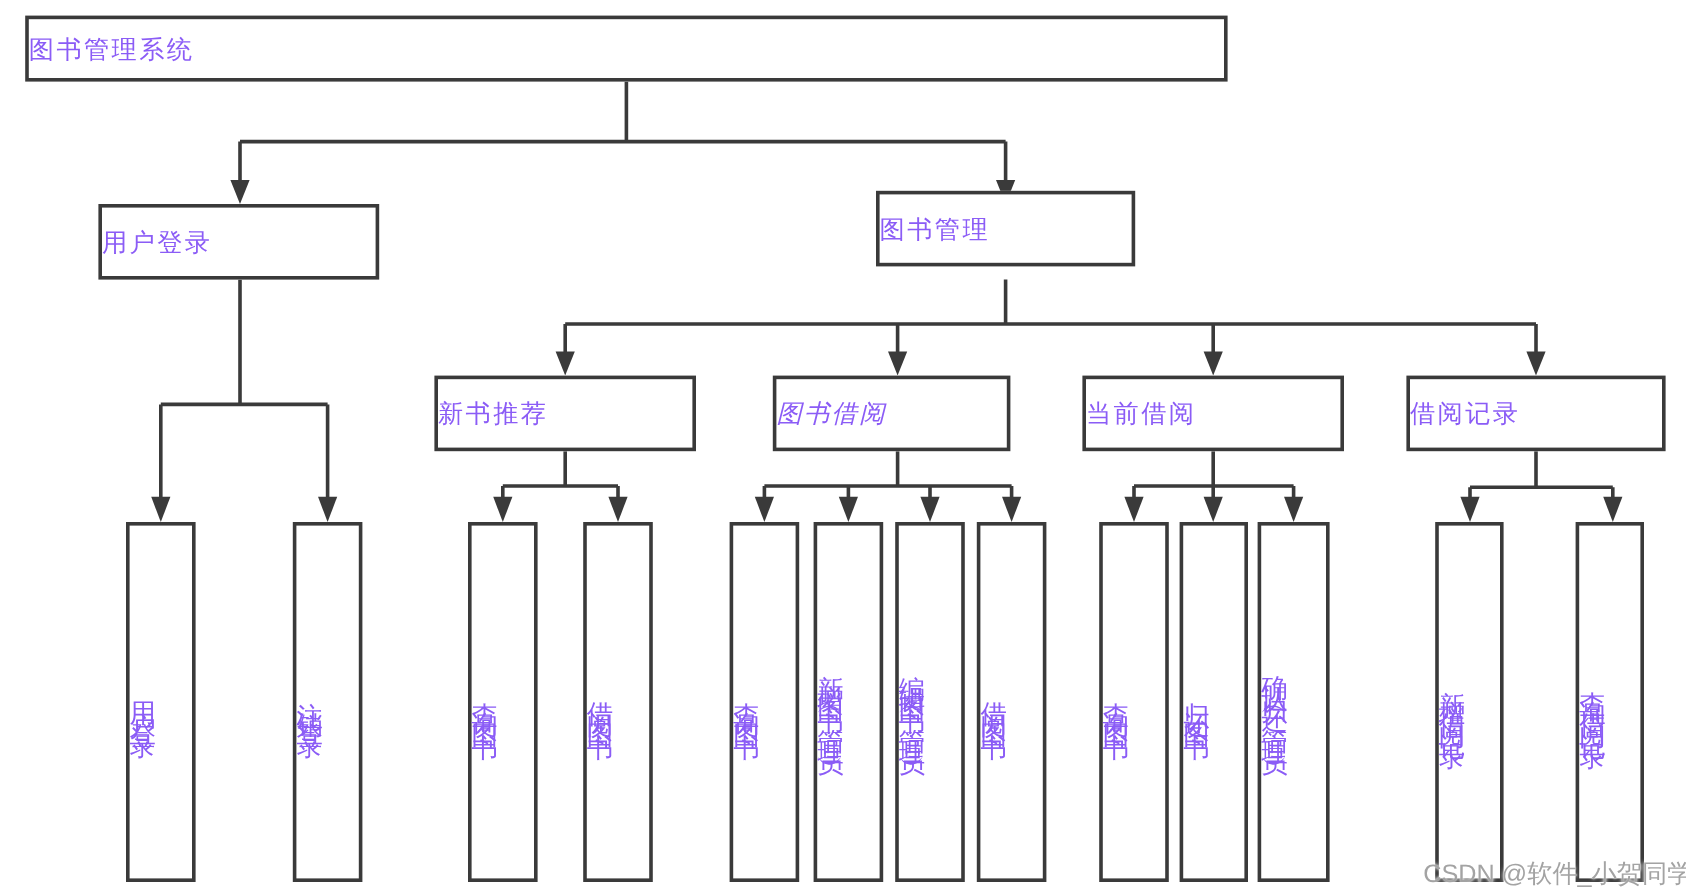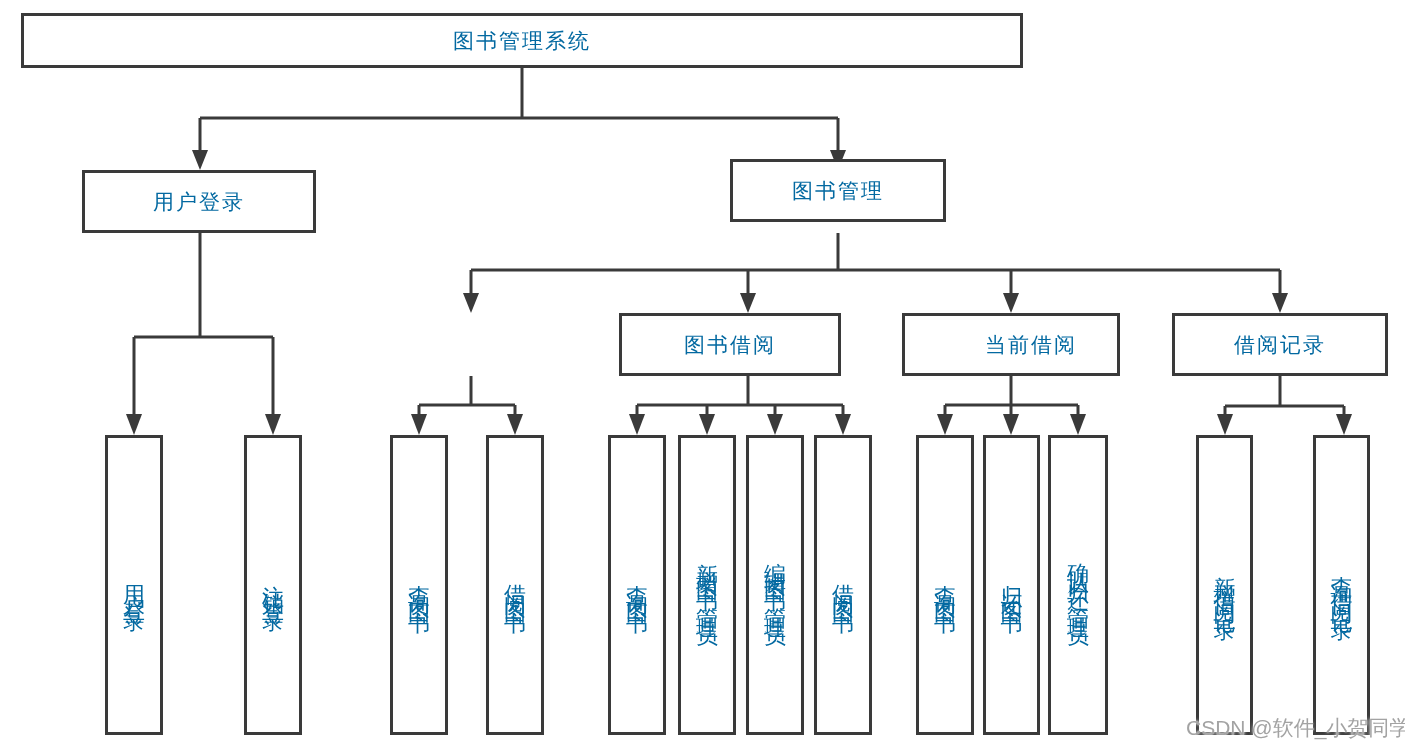--- a/index.html
+++ b/index.html
@@ -31,22 +31,22 @@
     fill: #3a3a3a;
     stroke: none;
   }
   .node {
     position: absolute;
     box-sizing: border-box;
     background: #ffffff;
     border: 3px solid #3a3a3a;
     display: flex;
     align-items: center;
-    justify-content: center;
-    color: #0369a1;
+    justify-content: flex-start;
+    color: #8b5cf6;
   }
   .hnode span {
     font-size: 21px;
     letter-spacing: 2px;
     white-space: nowrap;
   }
   .vnode span {
     writing-mode: vertical-rl;
     text-orientation: mixed;
     font-size: 22px;
@@ -116,24 +116,27 @@
     <span>图书管理系统</span>
   </div>
 
   <div class="node hnode" style="left:82px; top:170px; width:234px; height:63px;">
     <span>用户登录</span>
   </div>
   <div class="node hnode" style="left:730px; top:159px; width:216px; height:63px;">
     <span>图书管理</span>
   </div>
 
-  <div class="node hnode" style="left:619px; top:313px; width:222px; height:63px;">
+  <div class="node hnode" style="left:362px; top:313px; width:218px; height:63px;">
+    <span>新书推荐</span>
+  </div>
+  <div class="node hnode" style="left:644px; top:313px; width:198px; height:63px;font-style:italic;">
     <span>图书借阅</span>
   </div>
-  <div class="node hnode" style="left:902px; top:313px; width:218px; height:63px;padding-left:40px;">
+  <div class="node hnode" style="left:902px; top:313px; width:218px; height:63px;">
     <span>当前借阅</span>
   </div>
   <div class="node hnode" style="left:1172px; top:313px; width:216px; height:63px;">
     <span>借阅记录</span>
   </div>
 
   <div class="node vnode" style="left:105px; top:435px; width:58px; height:300px;">
     <span>用户登录</span>
   </div>
   <div class="node vnode" style="left:244px; top:435px; width:58px; height:300px;">

